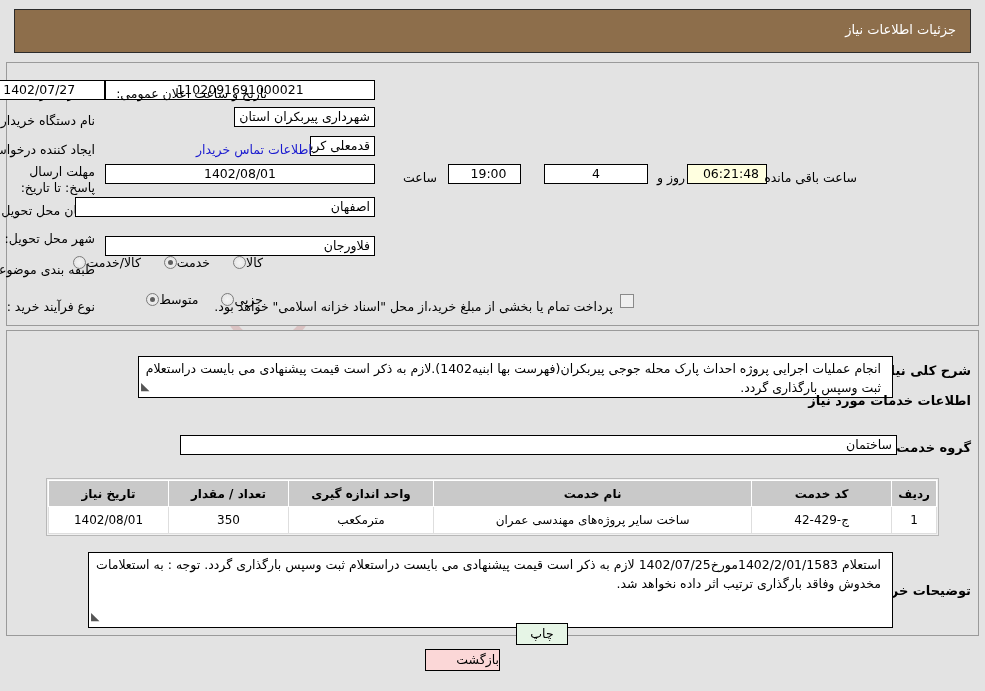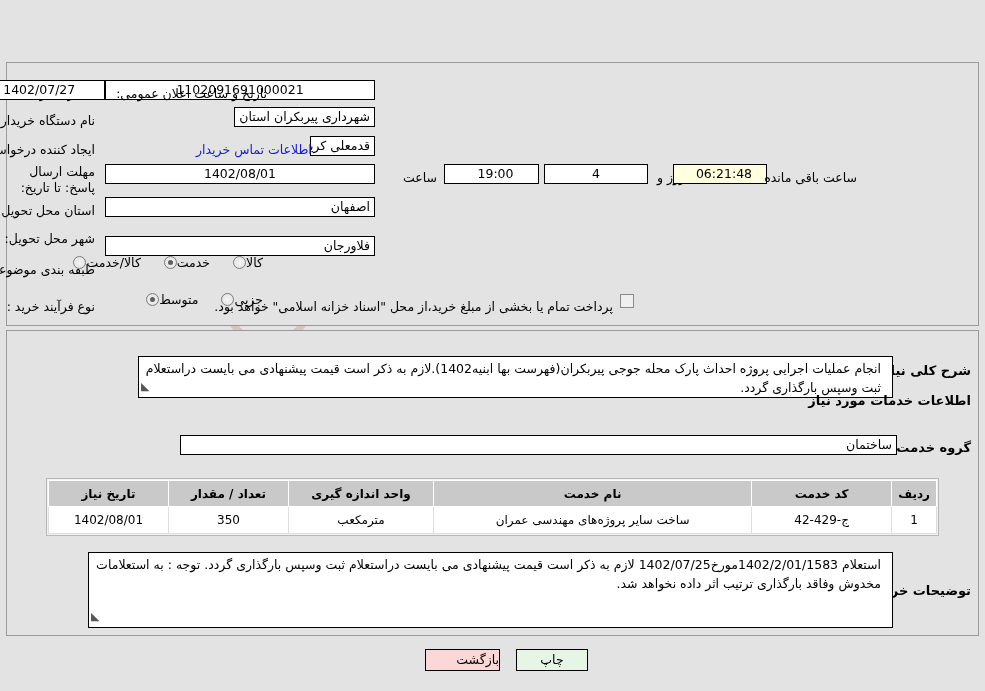--- a/index.html
+++ b/index.html
@@ -240,46 +240,49 @@
 
   <div class="watermark">
     <svg class="wm-shield" viewBox="0 0 96 118">
       <path d="M48 3 L92 20 L92 62 C92 92 70 110 48 115 C26 110 4 92 4 62 L4 20 Z" fill="none" stroke="rgba(200,120,120,0.30)" stroke-width="7"></path>
       <path d="M30 34 L46 34 L64 84 L48 84 Z" fill="rgba(205,110,110,0.33)"></path>
       <path d="M50 34 L66 34 L50 62 L40 50 Z" fill="rgba(205,110,110,0.22)"></path>
     </svg>
     <div class="wm-text">AriaTender.net</div>
   </div>
 
+  <div class="header-bar">
+    <div class="header-title">جزئیات اطلاعات نیاز</div>
+  </div>
 
   <div class="panel panel-top"></div>
 
   <div class="lbl" style="right:890px; top:86px;">شماره نیاز:</div>
   <div class="fld" style="right:610px; top:80px; width:270px;">1102091691000021</div>
   <div class="lbl" style="right:718px; top:86px;">تاریخ و ساعت اعلان عمومی:</div>
   <div class="fld" style="right:880px; top:80px; width:180px; left:105px;">1402/07/27 - 12:14</div>
 
   <div class="lbl" style="right:890px; top:113px;">نام دستگاه خریدار:</div>
   <div class="fld right" style="left:234px; top:107px; right:610px;">شهرداری پیربکران استان اصفهان</div>
 
   <div class="lbl" style="right:890px; top:142px;">ایجاد کننده درخواست:</div>
   <div class="fld right" style="left:310px; top:136px; right:610px;">قدمعلی کریمی دفتردار شهرداری پیربکران استان اصفهان</div>
   <div class="link" style="left:196px; top:142px;">اطلاعات تماس خریدار</div>
 
   <div class="lbl" style="right:890px; top:164px; width:86px; white-space:normal; line-height:16px;">مهلت ارسال پاسخ: تا تاریخ:</div>
   <div class="fld" style="right:610px; top:164px; width:270px;">1402/08/01</div>
   <div class="plain" style="right:548px; top:170px;">ساعت</div>
-  <div class="fld" style="right:446px; top:164px; width:95px;padding-left:12px;">19:00</div>
+  <div class="fld" style="right:464px; top:164px; width:73px;padding-left:12px;">19:00</div>
   <div class="fld" style="right:337px; top:164px; width:104px;">4</div>
   <div class="plain" style="right:300px; top:170px;">روز و</div>
-  <div class="fld yellow" style="right:218px; top:164px; width:94px;padding-left:12px;">06:21:48</div>
+  <div class="fld yellow" style="right:218px; top:164px; width:80px;padding-left:12px;">06:21:48</div>
   <div class="plain" style="right:128px; top:170px;">ساعت باقی مانده</div>
 
   <div class="lbl" style="right:890px; top:203px;">استان محل تحویل:</div>
-  <div class="fld right" style="right:610px; top:197px; width:270px;">اصفهان</div>
+  <div class="fld right" style="right:610px; top:197px; width:300px;">اصفهان</div>
 
   <div class="lbl" style="right:890px; top:231px;">شهر محل تحویل:</div>
   <div class="fld right" style="right:610px; top:236px; width:270px;">فلاورجان</div>
 
   <div class="lbl" style="right:890px; top:262px;">طبقه بندی موضوعی:</div>
   <div class="radio-wrap" style="right:722px; top:255px;">
     <div class="radio-item">
       <span class="radio-dot"></span>
       <span>کالا</span>
     </div>
@@ -344,16 +347,16 @@
       </tbody>
     </table>
   </div>
 
   <div class="bold-lbl" style="right:14px; top:583px;">توضیحات خریدار:</div>
   <div class="ta" style="right:92px; top:552px; left:88px; height:76px;">
     <span>استعلام 1402/2/01/1583مورخ1402/07/25 لازم به ذکر است قیمت پیشنهادی می بایست دراستعلام ثبت وسپس بارگذاری گردد. توجه : به استعلامات مخدوش وفاقد بارگذاری ترتیب اثر داده نخواهد شد.</span>
     <span class="grip">◢</span>
   </div>
 
-  <div class="btn btn-print" style="left:516px; top:649px; width:72px;">چاپ</div>
+  <div class="btn btn-print" style="left:516px; top:623px; width:52px;">چاپ</div>
   <div class="btn btn-back" style="left:425px; top:649px; width:75px;padding-left:44px;">بازگشت</div>
 
 </div>
 
 </body></html>

